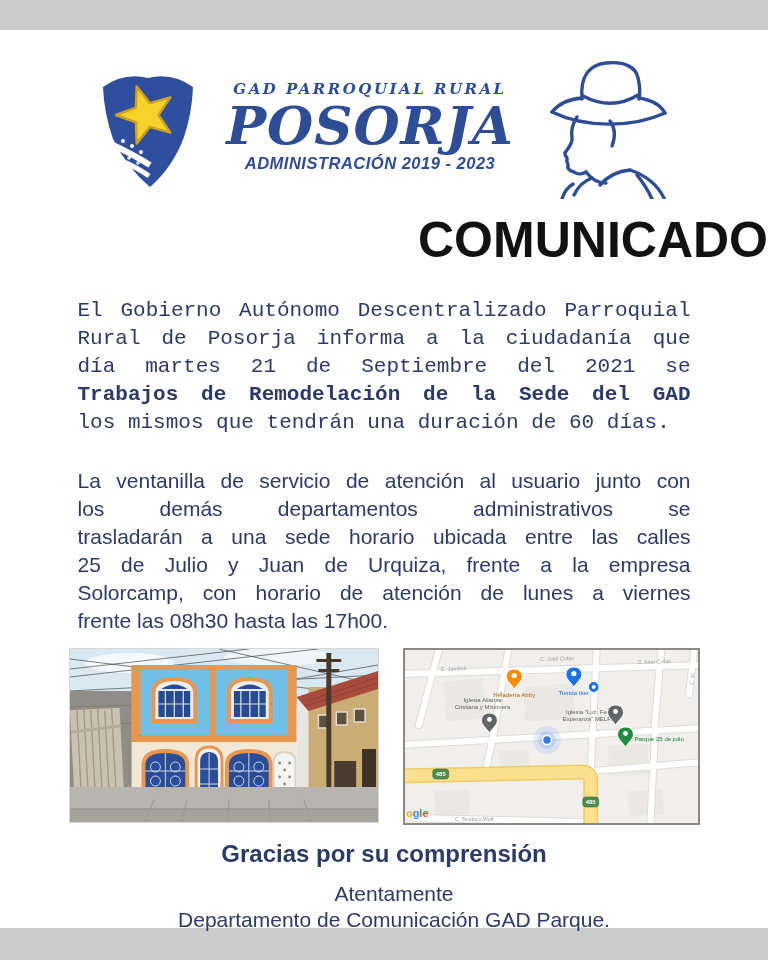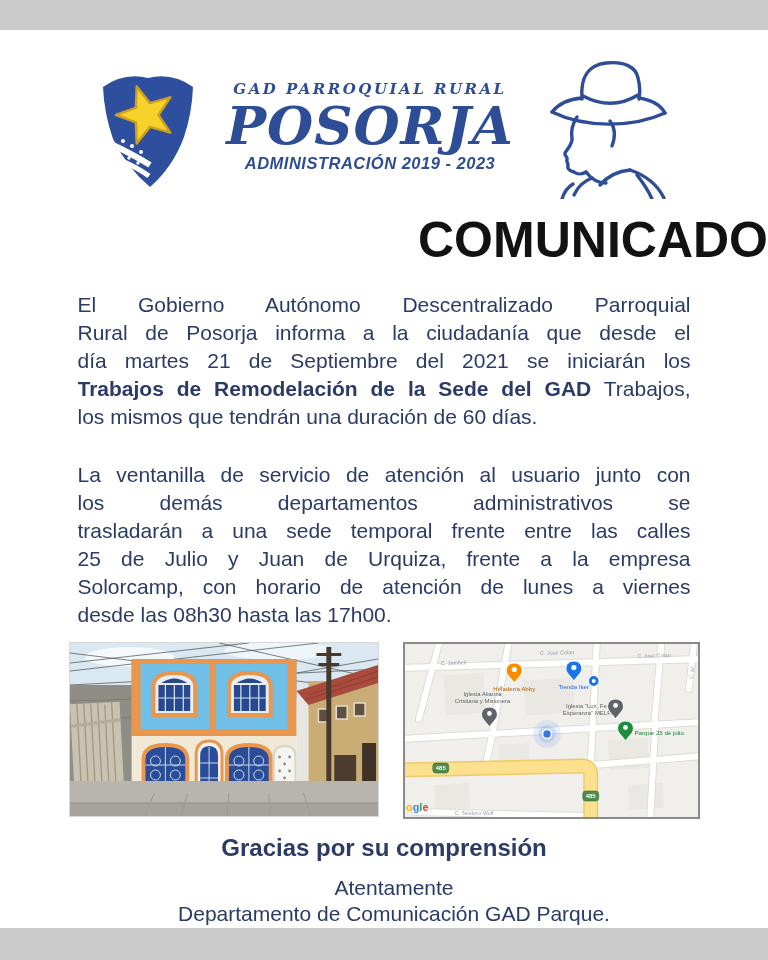--- a/index.html
+++ b/index.html
@@ -8,21 +8,21 @@
   
   .logo-row{padding-top:24px;display:flex;justify-content:center;align-items:center;gap:20px;}
   .logo-text{text-align:center;color:#2e4d97;width:300px;}
   .logo-tagline{font-family:"DejaVu Serif",serif;font-style:italic;font-weight:bold;font-size:15px;letter-spacing:2.5px;white-space:nowrap;}
   .logo-name{font-family:"DejaVu Serif",serif;font-style:italic;font-weight:bold;font-size:53px;line-height:1.02;letter-spacing:1px;}
   .logo-admin{font-style:italic;font-weight:bold;font-size:16.5px;letter-spacing:.5px;margin-top:2px;white-space:nowrap;}
   
   .title{margin-top:12px;text-align:right;font-size:50px;font-weight:bold;color:#121212;letter-spacing:0;}
   
   .para{width:613px;margin:0 auto;color:#2b3a67;font-size:21px;}
-  .para1{margin-top:22px;}
+  .para1{margin-top:28px;font-family:Liberation Mono, monospace;}
   .para2{margin-top:30px;}
   .pline{text-align:justify;text-align-last:justify;height:28px;line-height:28px;overflow:hidden;}
   .pline.last{text-align-last:left;}
   .b{font-weight:bold;}
   
   .figures{margin-top:13px;display:flex;justify-content:center;align-items:flex-start;gap:24px;}
   .photo-frame{border:1px solid #d8d8d8;line-height:0;}
   .map-frame{border:2px solid #8a8a8a;line-height:0;}
   
   .thanks{margin-top:15px;text-align:center;font-weight:bold;font-size:24px;color:#2b3a67;}
@@ -72,24 +72,24 @@
   <div class="para para1">
       <div class="pline"><span>El Gobierno Autónomo Descentralizado Parroquial</span></div>
       <div class="pline"><span>Rural de Posorja informa a la ciudadanía que desde el</span></div>
       <div class="pline"><span>día martes 21 de Septiembre del 2021 se iniciarán los</span></div>
       <div class="pline"><span class="b">Trabajos de Remodelación de la Sede del GAD</span><span> Trabajos,</span></div>
       <div class="pline last"><span>los mismos que tendrán una duración de 60 días.</span></div>
     </div>
   <div class="para para2">
       <div class="pline"><span>La ventanilla de servicio de atención al usuario junto con</span></div>
       <div class="pline"><span>los demás departamentos administrativos se</span></div>
-      <div class="pline"><span>trasladarán a una sede temporal frente entre las calles</span></div>
+      <div class="pline"><span>trasladarán a una sede horario ubicada entre las calles</span></div>
       <div class="pline"><span>25 de Julio y Juan de Urquiza, frente a la empresa</span></div>
       <div class="pline"><span>Solorcamp, con horario de atención de lunes a viernes</span></div>
-      <div class="pline last"><span>desde las 08h30 hasta las 17h00.</span></div>
+      <div class="pline last"><span>frente las 08h30 hasta las 17h00.</span></div>
     </div>
 
   <div class="figures">
 
     <div class="photo-frame">
       <svg width="308" height="173" viewBox="0 0 310 173" preserveAspectRatio="none">
         <defs>
           <pattern id="bk" width="16" height="7" patternUnits="userSpaceOnUse">
             <rect width="16" height="7" fill="#a96742"></rect>
             <rect x="0.7" y="0.7" width="6.6" height="2.6" fill="#cf8c58"></rect>

